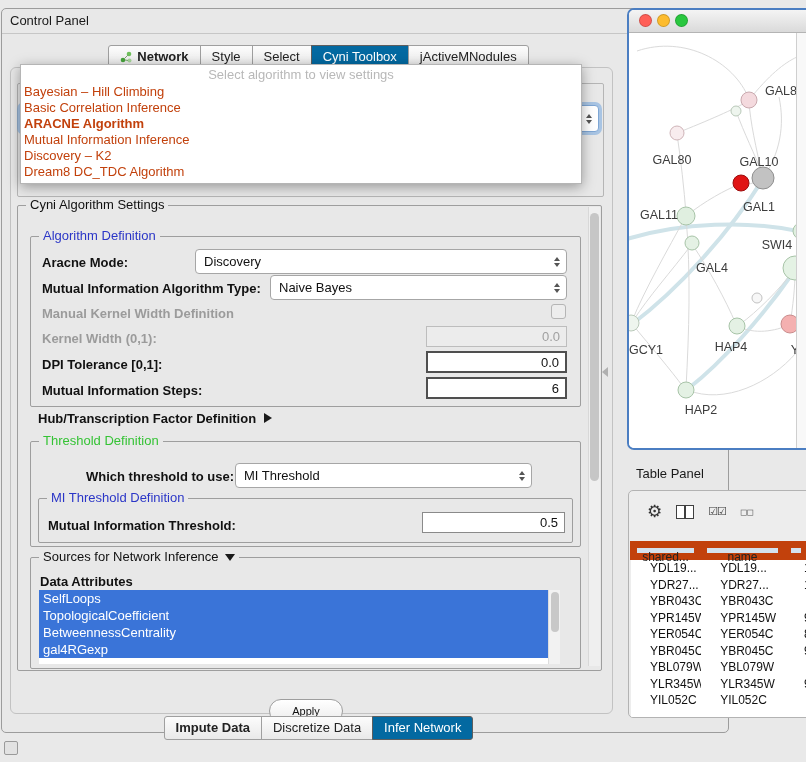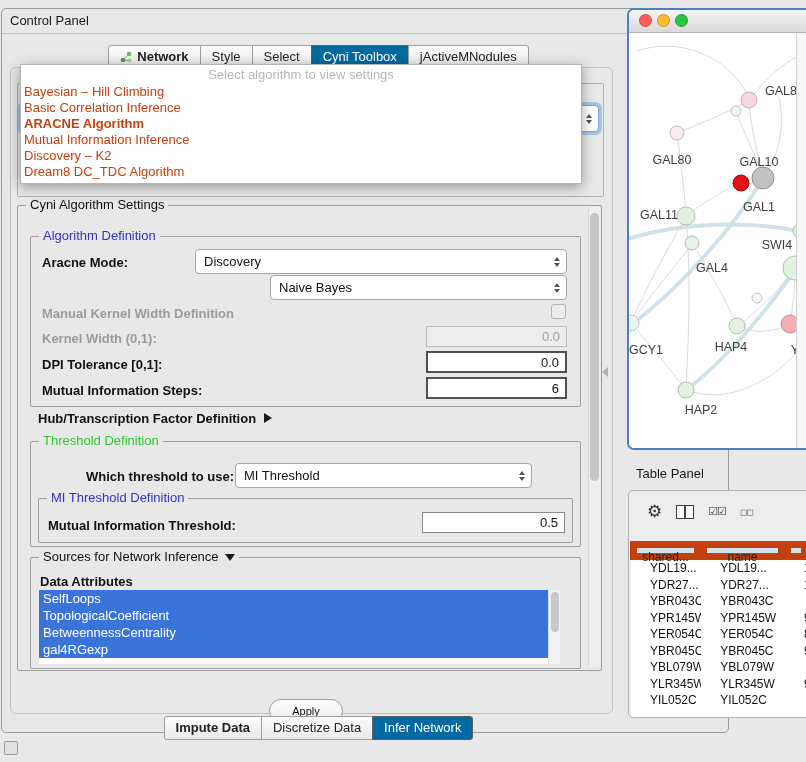--- a/index.html
+++ b/index.html
@@ -210,20 +210,21 @@
       <span class="legend blue">Algorithm Definition</span>
     </div>
     <span class="lbl" style="left:40px;top:246px;">Aracne Mode:</span>
     <div class="combo" style="left:193px;top:240px;width:372px;height:25px;">
       <span>Discovery</span>
       <span class="arrows">
           <span class="arr-up"></span>
           <span class="arr-down"></span>
         </span>
     </div>
+    <span class="lbl" style="left:40px;top:272px;">Mutual Information Algorithm Type:</span>
     <div class="combo" style="left:268px;top:266px;width:297px;height:25px;">
       <span>Naive Bayes</span>
       <span class="arrows">
           <span class="arr-up"></span>
           <span class="arr-down"></span>
         </span>
     </div>
     <span class="lbl dis" style="left:40px;top:297px;">Manual Kernel Width Definition</span>
     <div class="checkbox" style="left:549px;top:295px;"></div>
     <span class="lbl dis" style="left:40px;top:322px;">Kernel Width (0,1):</span>

